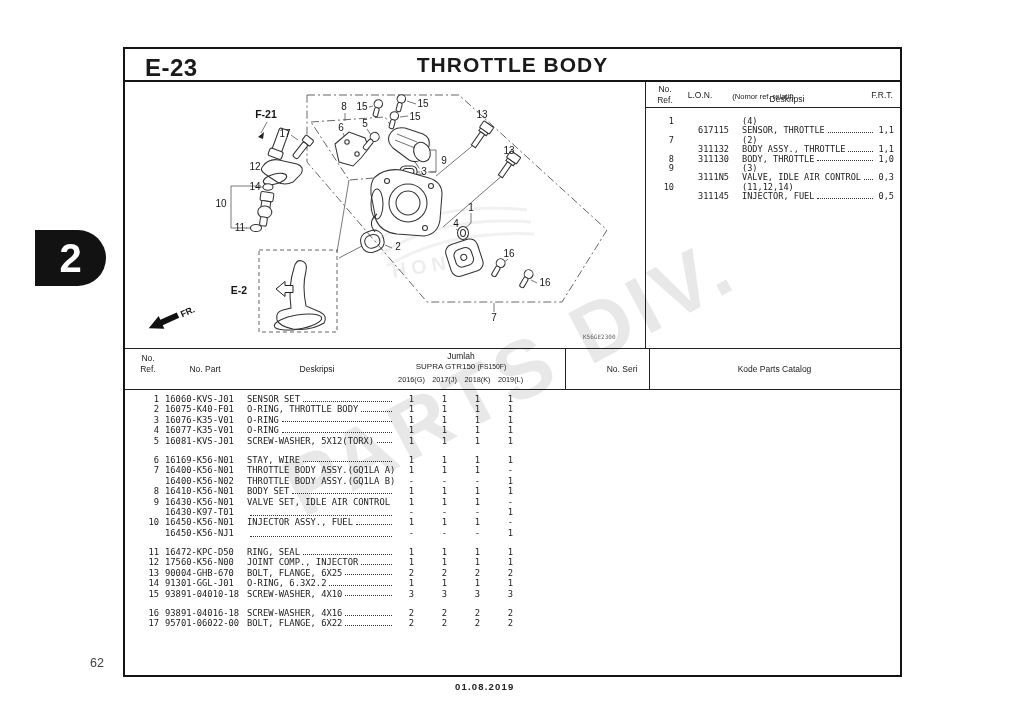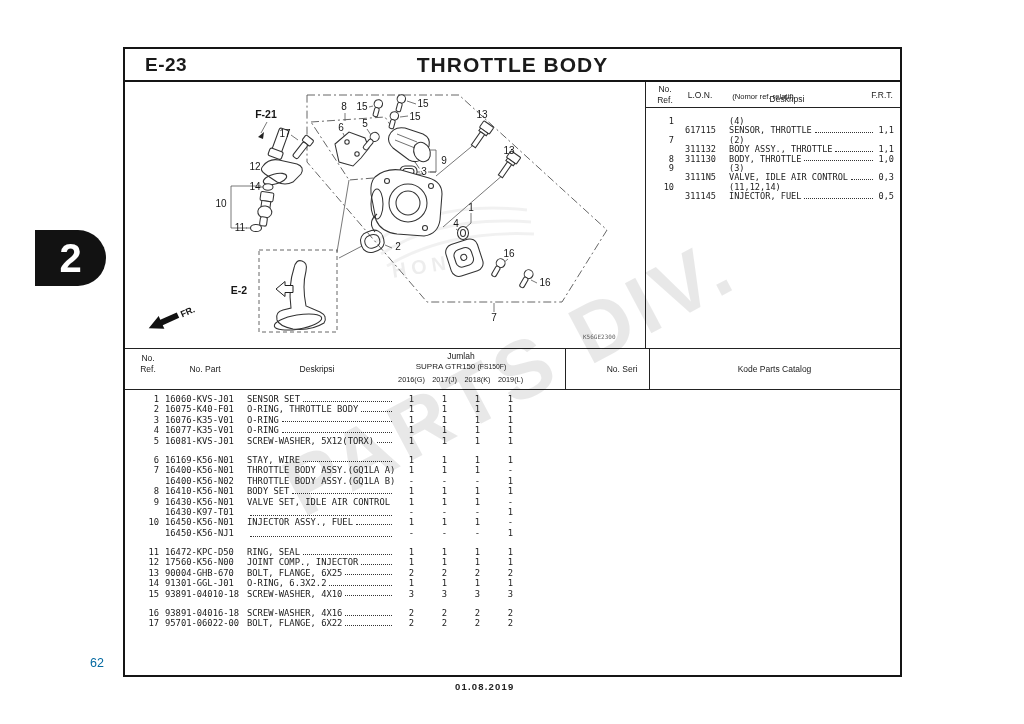--- a/index.html
+++ b/index.html
@@ -4,31 +4,31 @@
 <style>
   * { margin:0; padding:0; box-sizing:border-box; }
   body { background:#fff; }
   .screen { position:relative; width:1024px; height:724px; background:#fff;
             font-family:"Liberation Sans", sans-serif; color:#1a1a1a; overflow:hidden; }
 
   
   .tab2 { position:absolute; left:35px; top:230px; width:71px; height:56px; background:#121212;
           border-radius:0 30px 30px 0; color:#fff; display:flex; align-items:center; justify-content:center;
           font-size:40px; font-weight:bold; }
-  .page-num { position:absolute; left:90px; top:656px; font-size:12.5px; color:#0369a1; }
+  .page-num { position:absolute; left:90px; top:656px; font-size:12.5px; color:#404040; }
   .pdate { position:absolute; left:455px; top:681px; width:120px; 
            font-size:9.5px; font-weight:bold; letter-spacing:1.2px; color:#222; }
   .watermark { position:absolute; left:268px; top:452px; transform:rotate(-28deg); transform-origin:0 0;
                font-size:82px; font-weight:bold; color:rgba(0,0,0,0.09); letter-spacing:5px;
                white-space:nowrap; pointer-events:none; z-index:6; }
 
   
   .frame { position:absolute; left:123px; top:47px; width:779px; height:630px; border:2px solid #151515; background:#fff; }
   .hdr { position:absolute; left:0; top:0; right:0; height:33px; border-bottom:2px solid #151515; }
-  .hdr-code { position:absolute; left:20px; top:5px; font-size:19px; font-weight:bold; letter-spacing:.5px;text-align:right; }
+  .hdr-code { position:absolute; left:20px; top:5px; font-size:24px; font-weight:bold; letter-spacing:.5px;text-align:right; }
   .hdr-title { position:absolute; left:0; right:0; top:4px; text-align:center; font-size:21px; font-weight:bold; letter-spacing:1px; }
 
   
   .diagram { position:absolute; left:0; top:33px; width:522px; height:266px; }
   .dashdot { stroke:#555; fill:none; stroke-width:.9; stroke-dasharray:8 3 2 3; }
   .dash    { stroke:#555; fill:none; stroke-width:.9; stroke-dasharray:4 3; }
   .ldr     { stroke:#555; stroke-width:.8; fill:none; }
   .part    { stroke:#333; fill:#fff; stroke-width:1.05; }
   .fn      { fill:none; }
   .pline   { stroke:#333; stroke-width:.7; }
@@ -44,21 +44,21 @@
   .rt-header { position:absolute; top:0; left:0; right:0; height:26px; border-bottom:1.2px solid #222; font-size:8.5px; }
   .rth-no  { position:absolute; left:4px; top:2px; width:30px; text-align:center; line-height:10.5px; }
   .rth-lon { position:absolute; left:34px; top:8px; width:40px; text-align:center; }
   .rth-note{ position:absolute; left:52px; top:2px; width:130px; text-align:center; font-size:7.6px;margin-top:8px; }
   .rth-desk{ position:absolute; left:91px; top:12px; width:100px; text-align:center; }
   .rth-frt { position:absolute; left:219px; top:8px; width:34px; text-align:center; }
   .rt-rows { position:absolute; top:27px; left:0; right:0; padding-top:7px; }
   .rrow { display:flex; align-items:baseline; height:9.4px; font-family:"DejaVu Sans Mono",monospace;
           font-size:8.6px; white-space:nowrap; }
   .c-rref { width:28px; text-align:right; }
-  .c-rlon { width:44px; margin-left:11px; }
+  .c-rlon { width:44px; margin-left:24px; }
   .c-rdesc{ flex:1; display:flex; align-items:baseline; min-width:0; }
   .c-rfrt { width:24px; text-align:right; padding-right:6px; }
 
   .dots { flex:1; height:1px; border-bottom:1.3px dotted #333; align-self:flex-end; margin:0 3px 2.5px 3px; min-width:4px; }
 
   
   .pt-header { position:absolute; left:0; right:0; top:299px; height:42px;
                border-top:1.5px solid #222; border-bottom:1.5px solid #222; font-size:8.5px; }
   .pth-noref { position:absolute; left:8px; top:4px; width:30px; text-align:center; line-height:10.5px; }
   .pth-nopart{ position:absolute; left:44px; top:15px; width:72px; text-align:center; }

